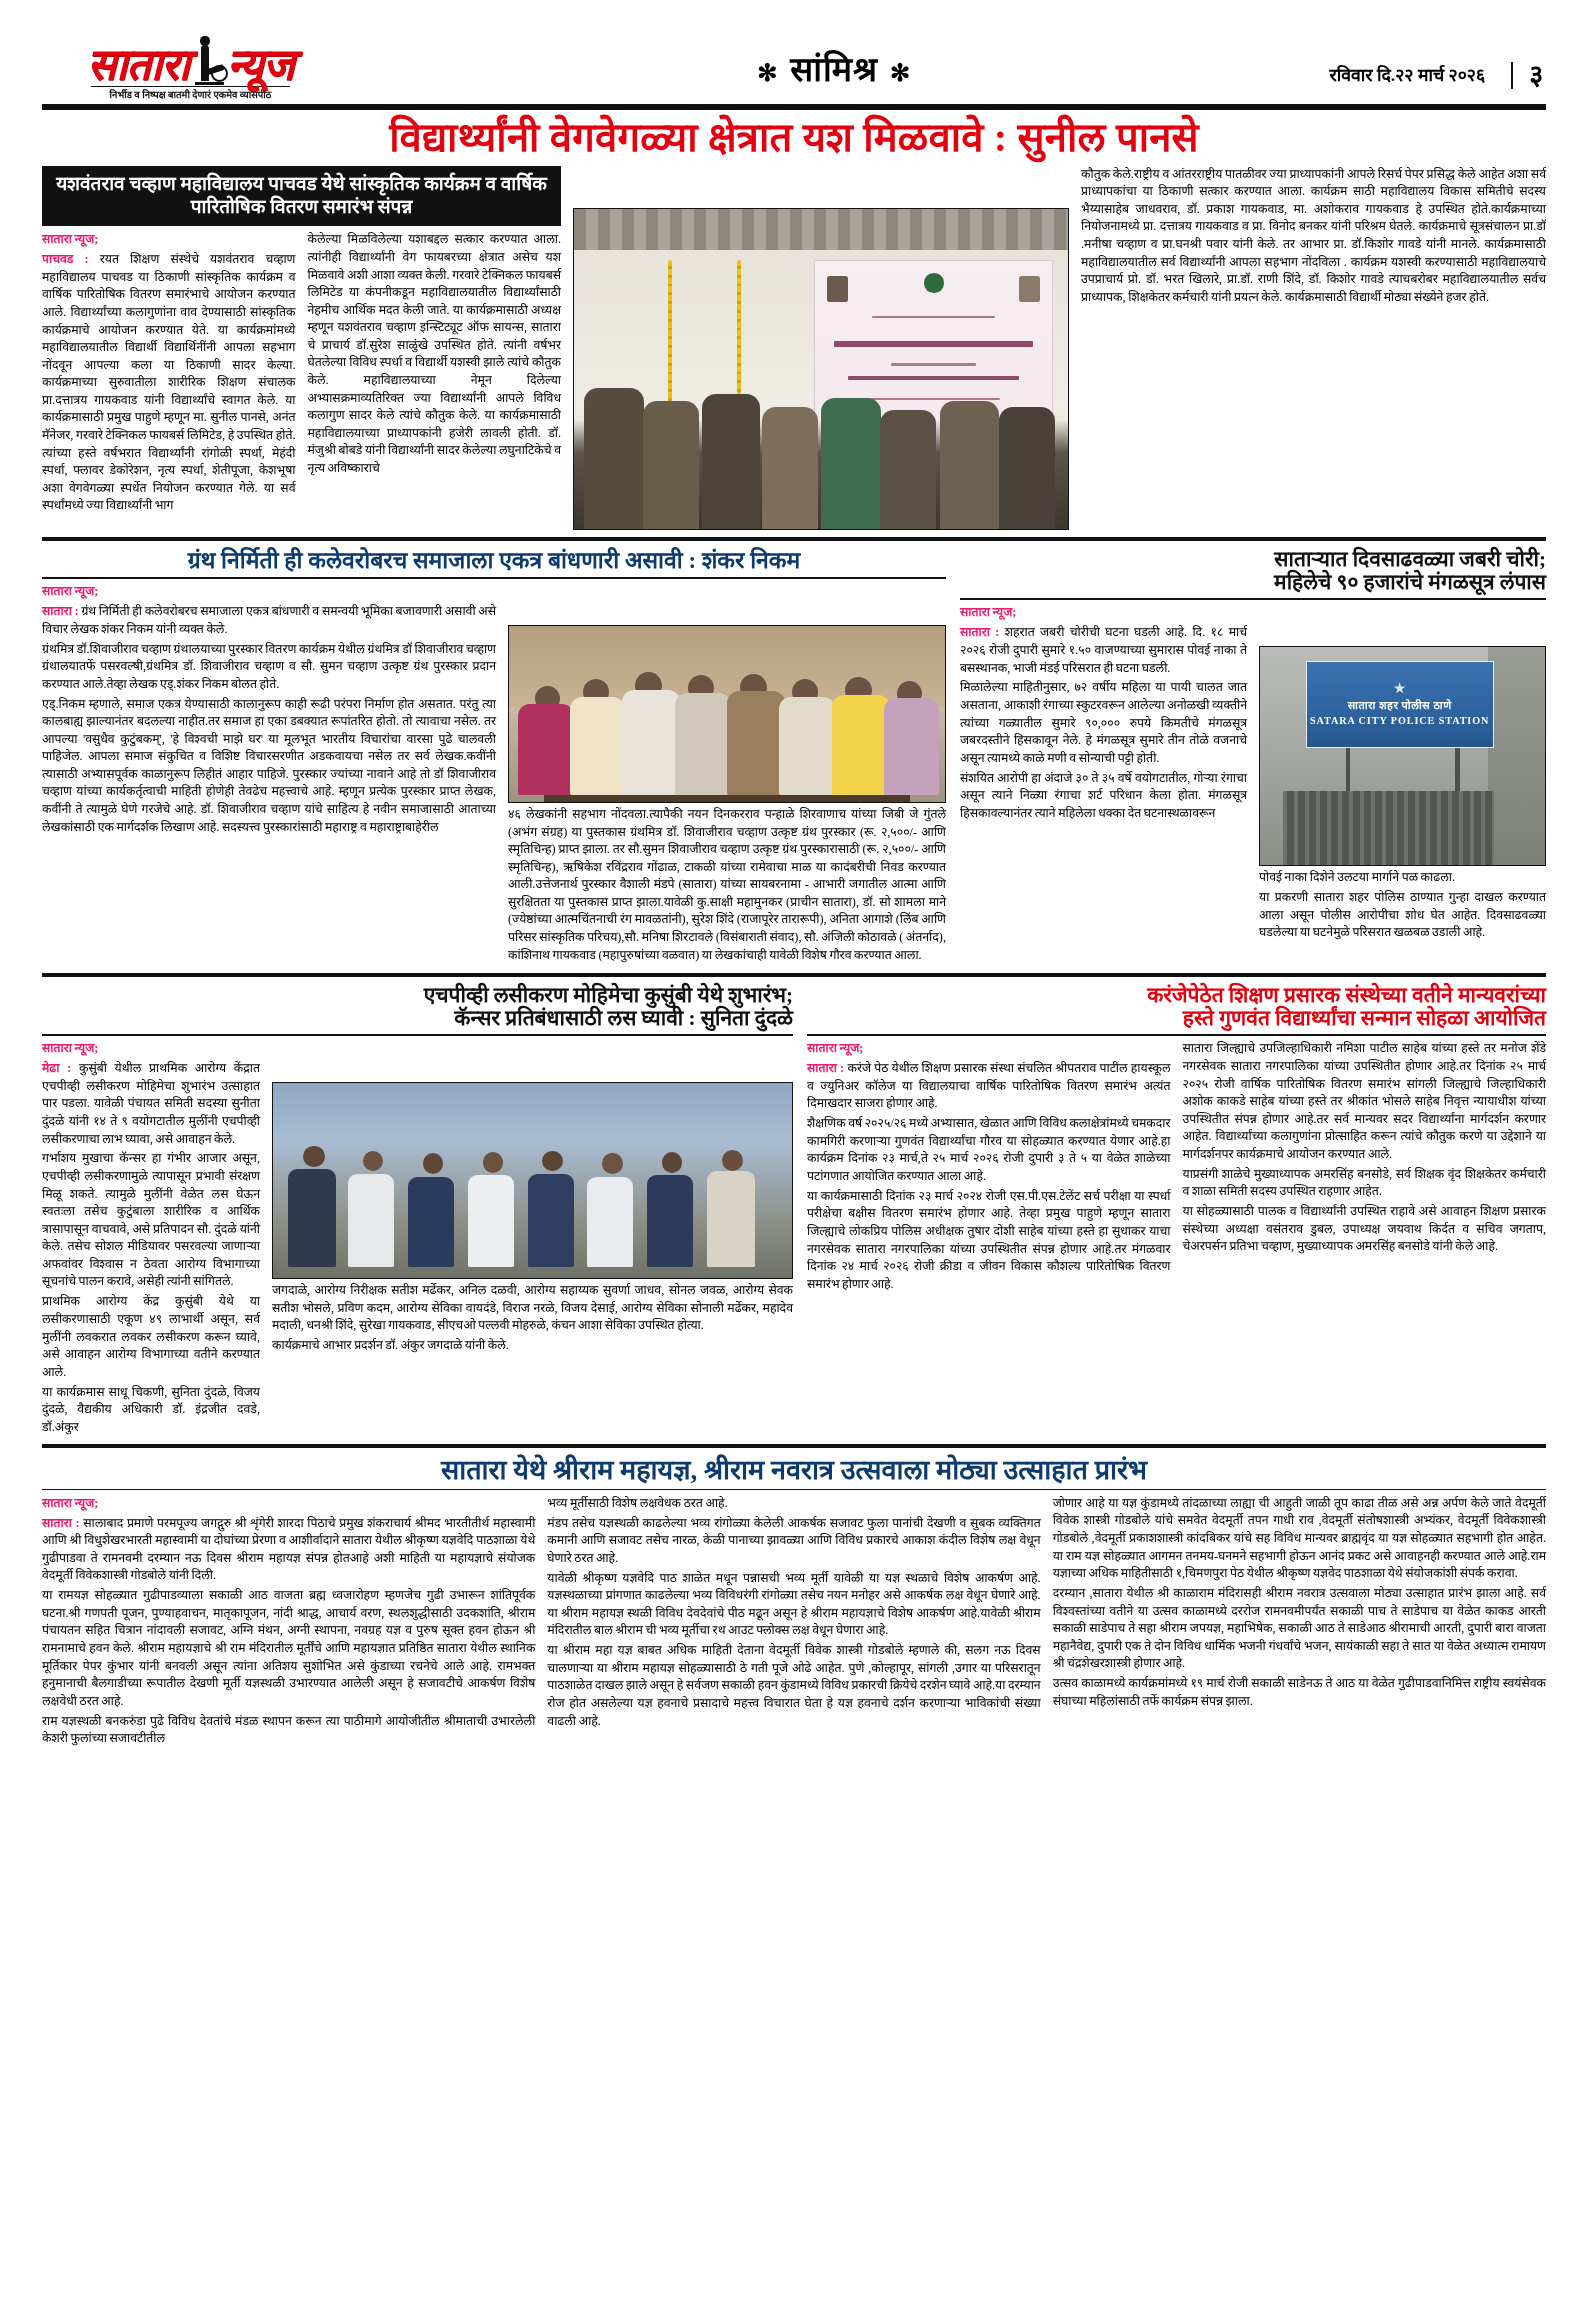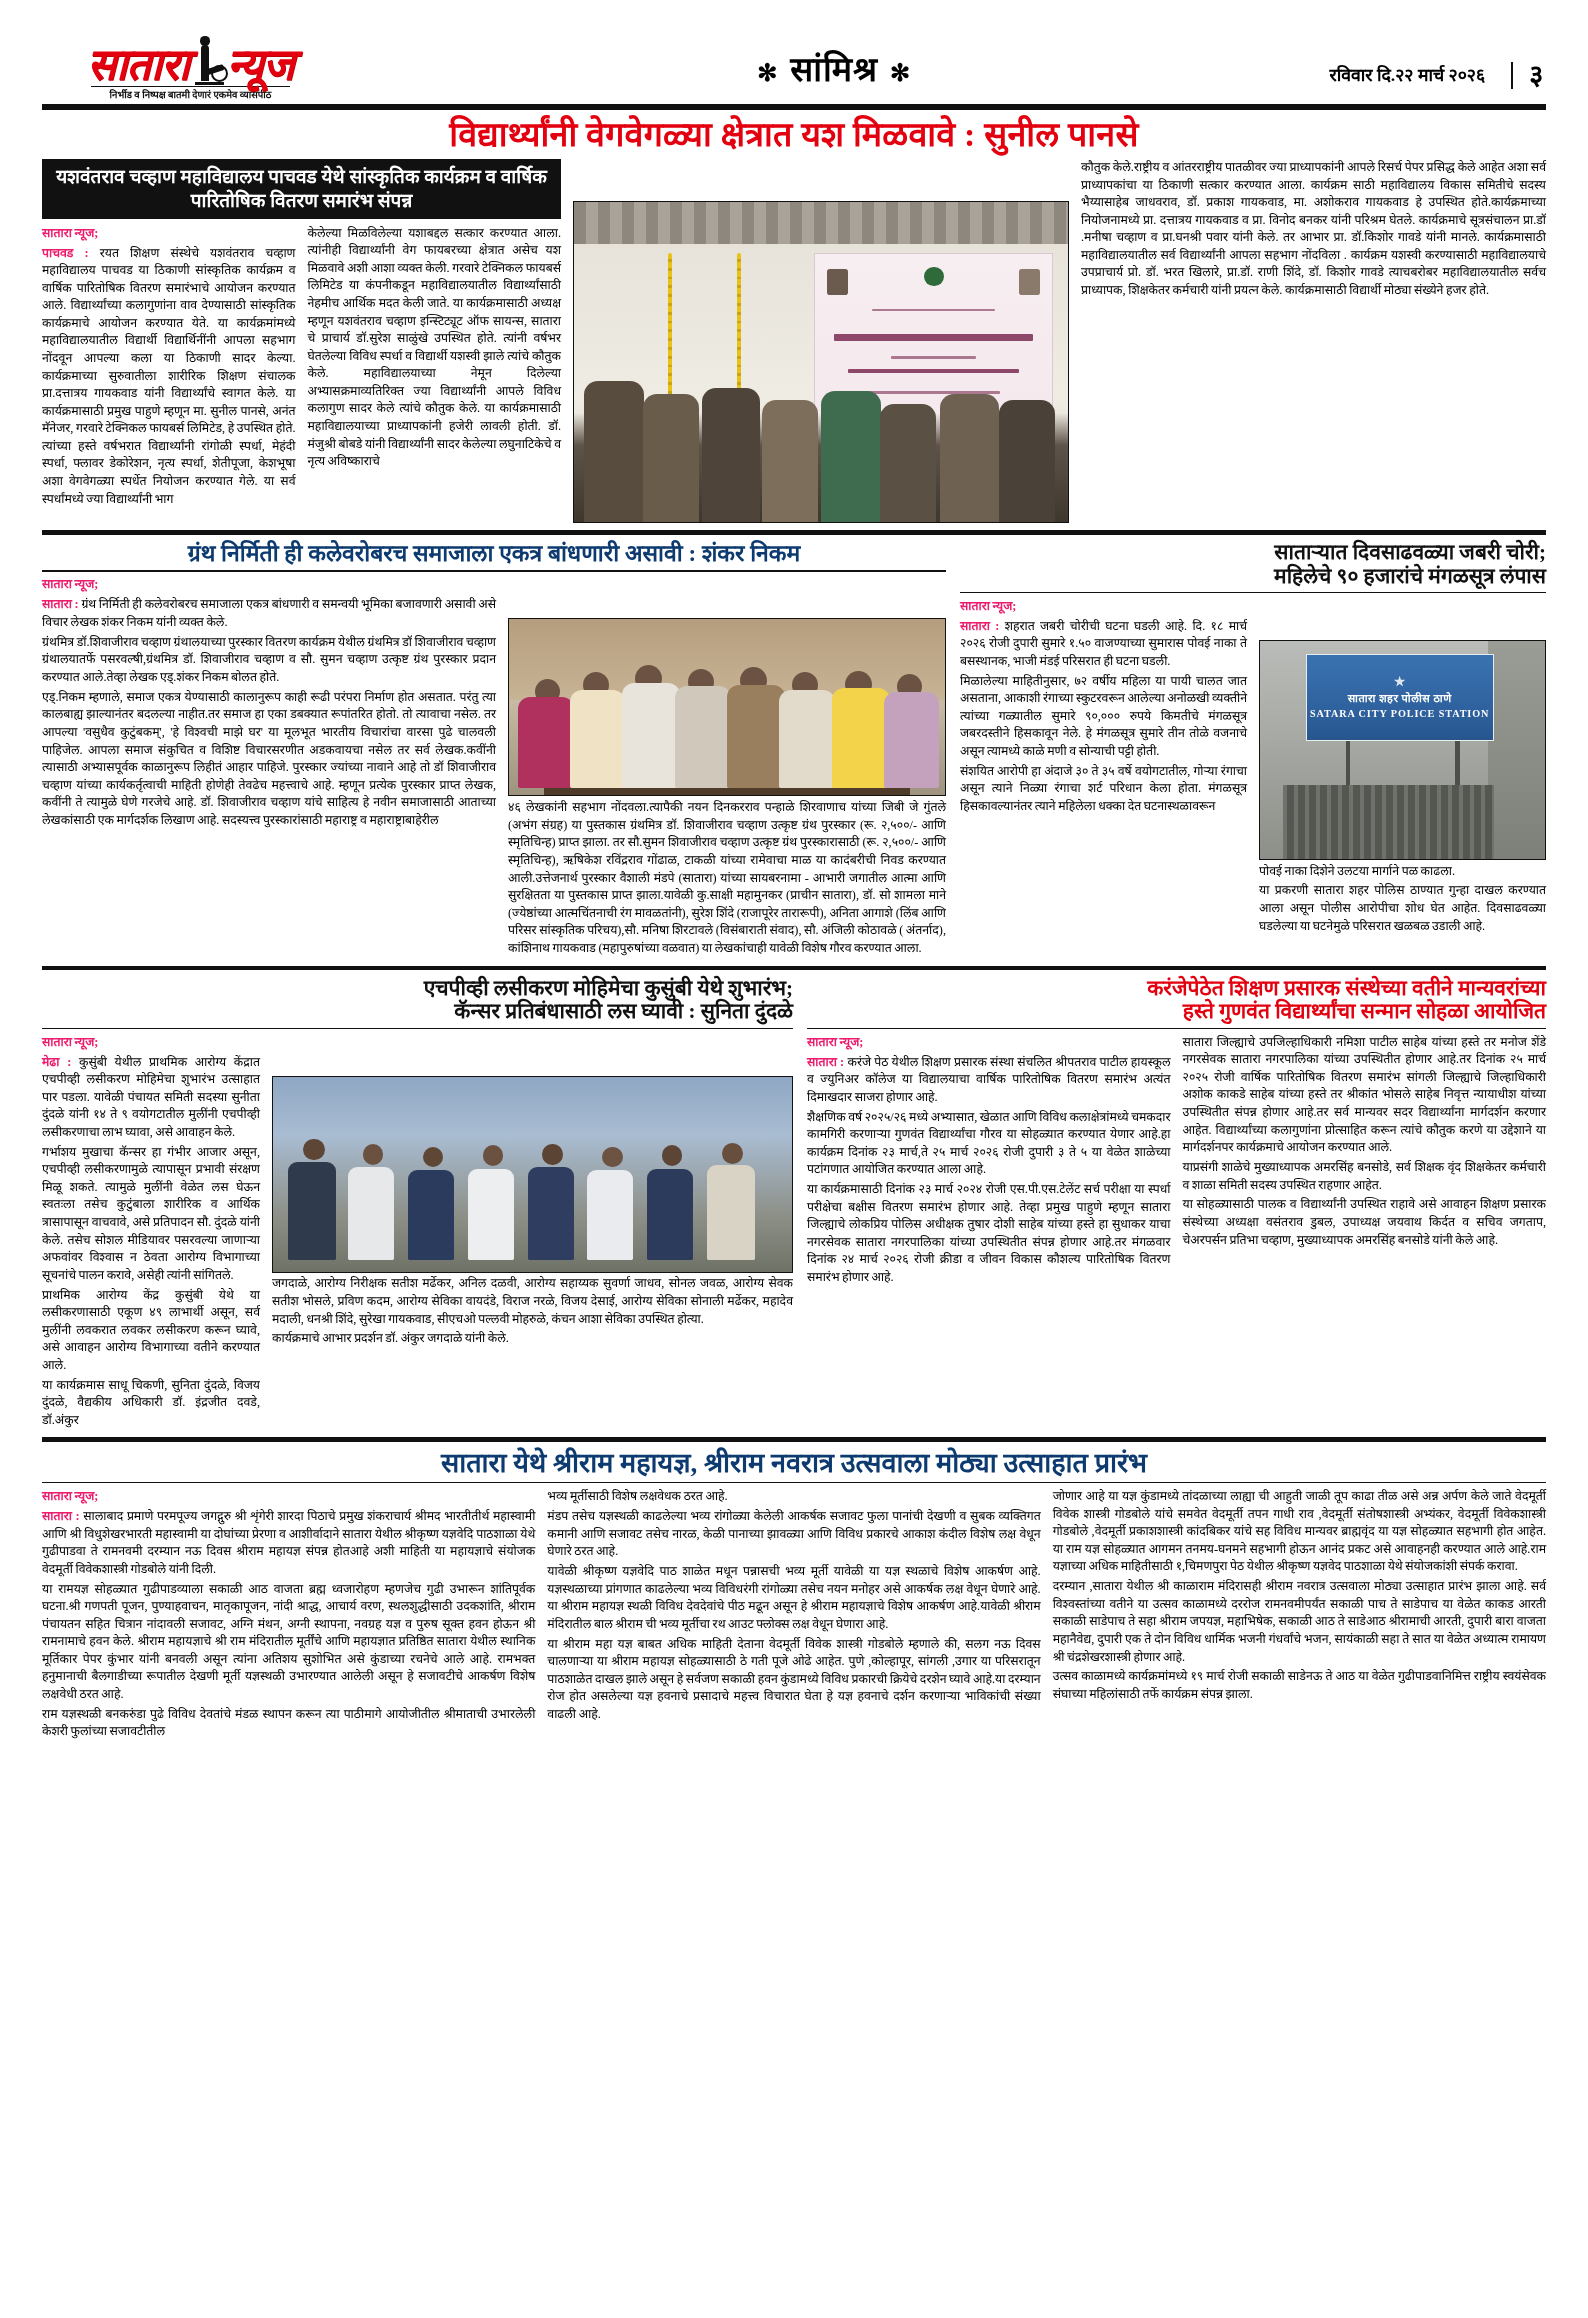--- a/index.html
+++ b/index.html
@@ -62,21 +62,21 @@
   }
   .rule-thick{height:6px;background:#111;margin-top:2.8px;}
 
   
   .hl-red{
     color:#e3000f;font-weight:bold;text-align:center;line-height:1.12;
     font-family:"Liberation Serif",serif;
   }
   .hl-navy{color:#0d3b70;font-weight:bold;text-align:center;line-height:1.12;}
   .hl-black{color:#111;font-weight:bold;text-align:center;line-height:1.12;}
-  .hl-big{font-size:34px;letter-spacing:0.2px;}
+  .hl-big{font-size:40px;letter-spacing:0.2px;}
   .hl-mid{font-size:23px;}
   .hl-sm{font-size:21px;text-align:right;}
   .rule-med{height:4.2px;background:#111;}
 
   .cols{display:flex;gap:12px;}
   .col{flex:1;}
   .body-txt{
     font-size:12.3px;line-height:1.43;text-align:justify;
     font-family:"Liberation Serif",serif;
     hyphens:auto;word-spacing:-0.5px;

